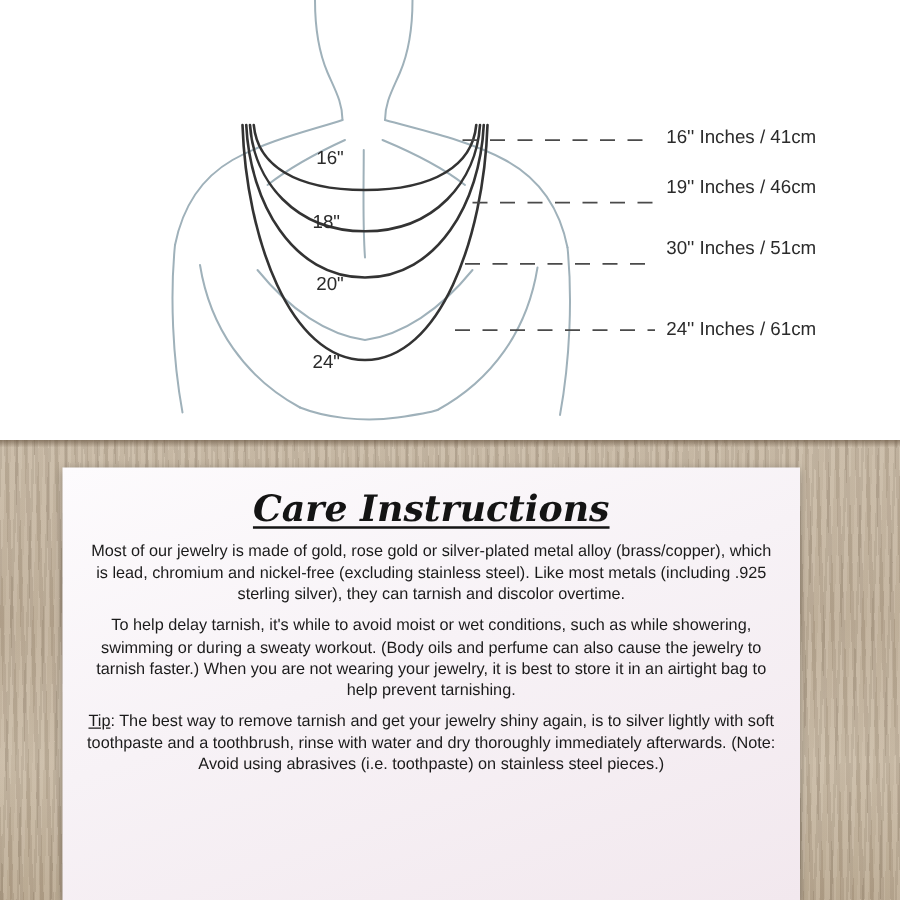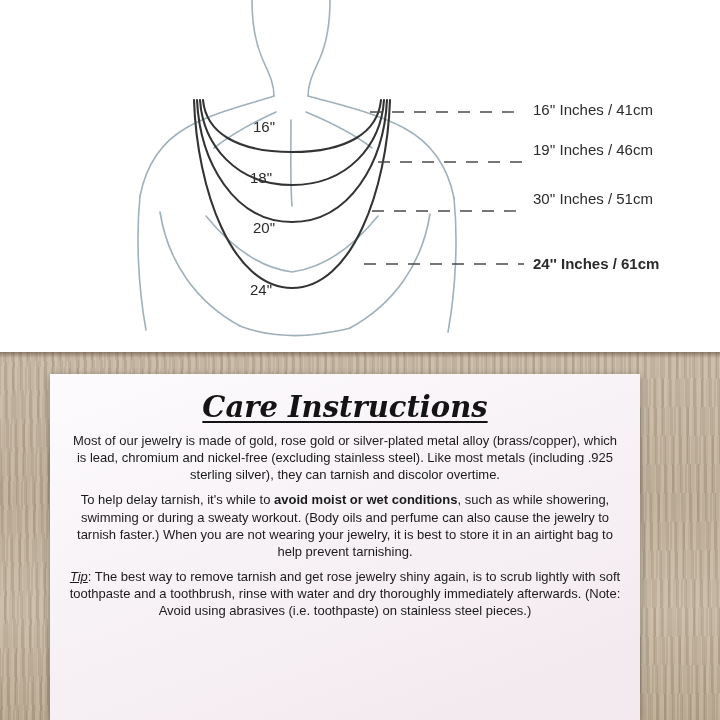--- a/index.html
+++ b/index.html
@@ -81,22 +81,22 @@
     text-underline-offset: 4px;
   }
   .para {
     font-family: "Liberation Sans", sans-serif;
     font-size: 13px;
     line-height: 1.32;
     color: #1b1b1b;
     text-align: center;
     margin: 8px 18px 0 18px;
   }
-  .para b { font-weight: bold; }
-  .para u { text-decoration: underline; font-style: italic; }
+  .para b { font-weight: normal; }
+  .para u { text-decoration: underline; }
 </style>
 </head>
 <body>
 
 <div id="page">
 
   <div id="diagram">
     <svg width="720" height="352" viewBox="0 0 720 352">
       <g fill="none" stroke="#9fb1ba" stroke-width="1.6" stroke-linecap="round">
 
@@ -140,39 +140,39 @@
         <line x1="370" y1="112" x2="524" y2="112"></line>
         <line x1="378" y1="162" x2="524" y2="162"></line>
         <line x1="372" y1="211" x2="524" y2="211"></line>
         <line x1="364" y1="264" x2="524" y2="264"></line>
       </g>
     </svg>
 
     <div class="len-label" style="left:533px; top:101px;">16'' Inches / 41cm</div>
     <div class="len-label" style="left:533px; top:141px;">19'' Inches / 46cm</div>
     <div class="len-label" style="left:533px; top:190px;">30'' Inches / 51cm</div>
-    <div class="len-label" style="left:533px; top:255px;font-weight:bold;">24'' Inches / 61cm</div>
+    <div class="len-label" style="left:533px; top:255px;">24'' Inches / 61cm</div>
 
     <div class="chain-label" style="left:253px; top:118px;">16"</div>
     <div class="chain-label" style="left:250px; top:169px;">18"</div>
     <div class="chain-label" style="left:253px; top:219px;">20"</div>
     <div class="chain-label" style="left:250px; top:281px;">24"</div>
   </div>
 
   <div id="wood">
     <div id="card">
       <div id="card-title">Care Instructions</div>
 
       <p class="para">
         <span>Most of our jewelry is made of gold, rose gold or silver-plated metal alloy (brass/copper), which is lead, chromium and nickel-free (excluding stainless steel). Like most metals (including .925 sterling silver), they can tarnish and discolor overtime.</span>
       </p>
 
       <p class="para">
         <span>To help delay tarnish, it's while to </span><b>avoid moist or wet conditions</b><span>, such as while showering, swimming or during a sweaty workout. (Body oils and perfume can also cause the jewelry to tarnish faster.) When you are not wearing your jewelry, it is best to store it in an airtight bag to help prevent tarnishing.</span>
       </p>
 
       <p class="para">
-        <u>Tip</u><span>: The best way to remove tarnish and get rose jewelry shiny again, is to scrub lightly with soft toothpaste and a toothbrush, rinse with water and dry thoroughly immediately afterwards. (Note: Avoid using abrasives (i.e. toothpaste) on stainless steel pieces.)</span>
+        <u>Tip</u><span>: The best way to remove tarnish and get your jewelry shiny again, is to silver lightly with soft toothpaste and a toothbrush, rinse with water and dry thoroughly immediately afterwards. (Note: Avoid using abrasives (i.e. toothpaste) on stainless steel pieces.)</span>
       </p>
     </div>
   </div>
 
 </div>
 
 </body></html>

